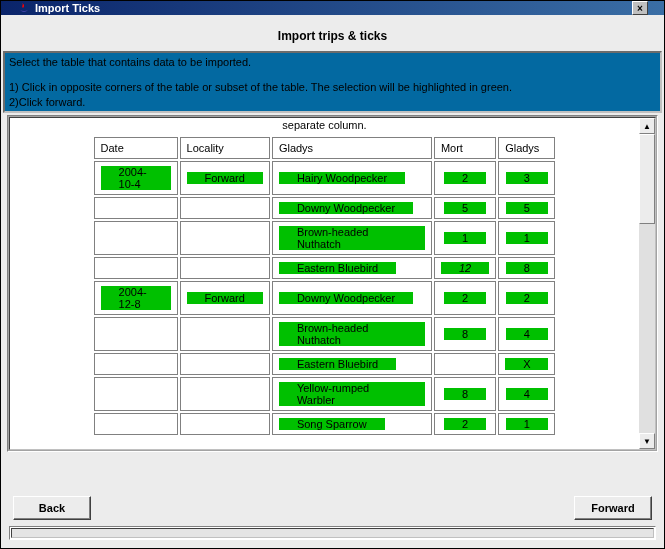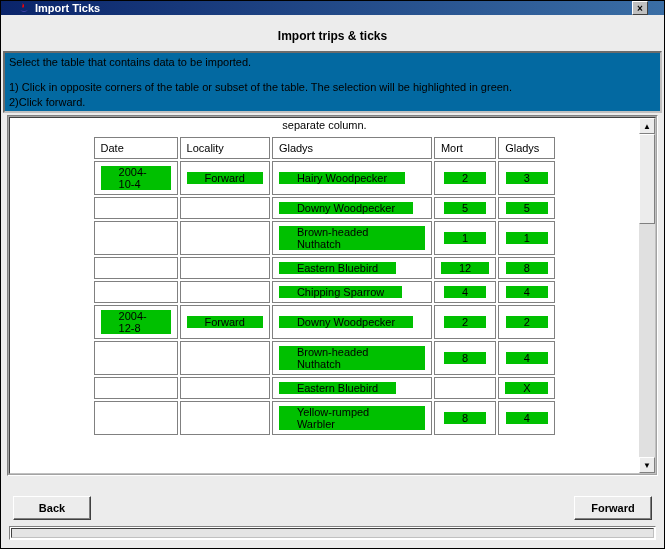--- a/index.html
+++ b/index.html
@@ -144,22 +144,23 @@
     background: #00c000;
     padding: 0 18px;
     display:inline-block;
   }
   .col-date{width:84px;}
   .col-loc{width:56px;}
   .col-spec{width:160px;}
   .col-num{width:56px;text-align:center;}
   .buttonbar {
     display:flex;
-    padding: 20px 12px 6px 12px;
+    padding: 8px 12px 6px 12px;
     align-items:center;
+    margin-top:36px;
   }
   .buttonbar .gap{flex:1;}
   .btn-std {
     min-width:78px;
     height:24px;
     background:#ececec;
     border:1px solid #fff;
     border-right-color:#404040;
     border-bottom-color:#404040;
     box-shadow: inset -1px -1px 0 #808080;
@@ -241,29 +242,22 @@
                 <td class="col-date"><span class="hl"></span></td>
                 <td class="col-loc"><span class="hl"></span></td>
                 <td class="col-spec"><span class="hl">Brown-headed Nuthatch</span></td>
                 <td class="col-num" style="text-align: center;"><span class="hl">1</span></td>
                 <td class="col-num" style="text-align: center;"><span class="hl">1</span></td>
               </tr>
               <tr>
                 <td class="col-date"><span class="hl"></span></td>
                 <td class="col-loc"><span class="hl"></span></td>
                 <td class="col-spec"><span class="hl">Eastern Bluebird</span></td>
-                <td class="col-num" style="text-align: center;"><span class="hl">12</span></td>
+                <td class="col-num" style="text-align: center; font-style: italic;"><span class="hl">12</span></td>
                 <td class="col-num" style="text-align: center;"><span class="hl">8</span></td>
-              </tr>
-              <tr>
-                <td class="col-date"><span class="hl"></span></td>
-                <td class="col-loc"><span class="hl"></span></td>
-                <td class="col-spec"><span class="hl">Chipping Sparrow</span></td>
-                <td class="col-num" style="text-align: center;"><span class="hl">4</span></td>
-                <td class="col-num" style="text-align: center;"><span class="hl">4</span></td>
               </tr>
               <tr>
                 <td class="col-date"><span class="hl">2004-12-8</span></td>
                 <td class="col-loc"><span class="hl">Forward</span></td>
                 <td class="col-spec"><span class="hl">Downy Woodpecker</span></td>
                 <td class="col-num" style="text-align: center;"><span class="hl">2</span></td>
                 <td class="col-num" style="text-align: center;"><span class="hl">2</span></td>
               </tr>
               <tr>
                 <td class="col-date"><span class="hl"></span></td>
@@ -278,20 +272,27 @@
                 <td class="col-spec"><span class="hl">Eastern Bluebird</span></td>
                 <td class="col-num" style="text-align: center;"><span class="hl"></span></td>
                 <td class="col-num" style="text-align: center;"><span class="hl">X</span></td>
               </tr>
               <tr>
                 <td class="col-date"><span class="hl"></span></td>
                 <td class="col-loc"><span class="hl"></span></td>
                 <td class="col-spec"><span class="hl">Yellow-rumped Warbler</span></td>
                 <td class="col-num" style="text-align: center;"><span class="hl">8</span></td>
                 <td class="col-num" style="text-align: center;"><span class="hl">4</span></td>
+              </tr>
+              <tr>
+                <td class="col-date"><span class="hl"></span></td>
+                <td class="col-loc"><span class="hl"></span></td>
+                <td class="col-spec"><span class="hl">Song Sparrow</span></td>
+                <td class="col-num" style="text-align: center;"><span class="hl">2</span></td>
+                <td class="col-num" style="text-align: center;"><span class="hl">1</span></td>
               </tr>
             </tbody>
         </table>
       </div>
       <div class="vscroll">
         <div class="btn">▲</div>
         <div class="track">
           <div class="thumb"></div>
         </div>
         <div class="btn">▼</div>

